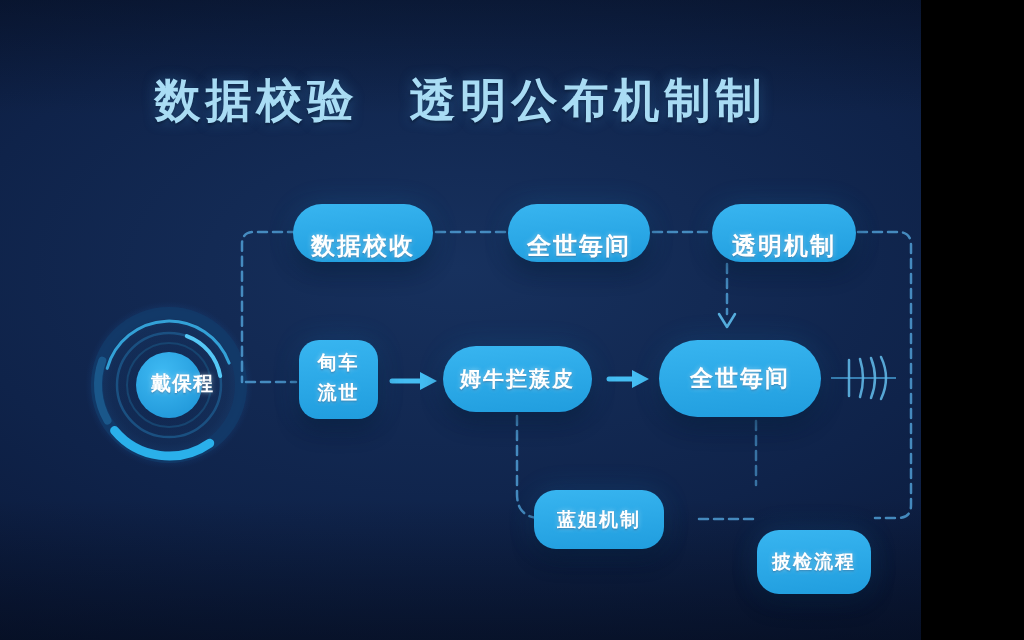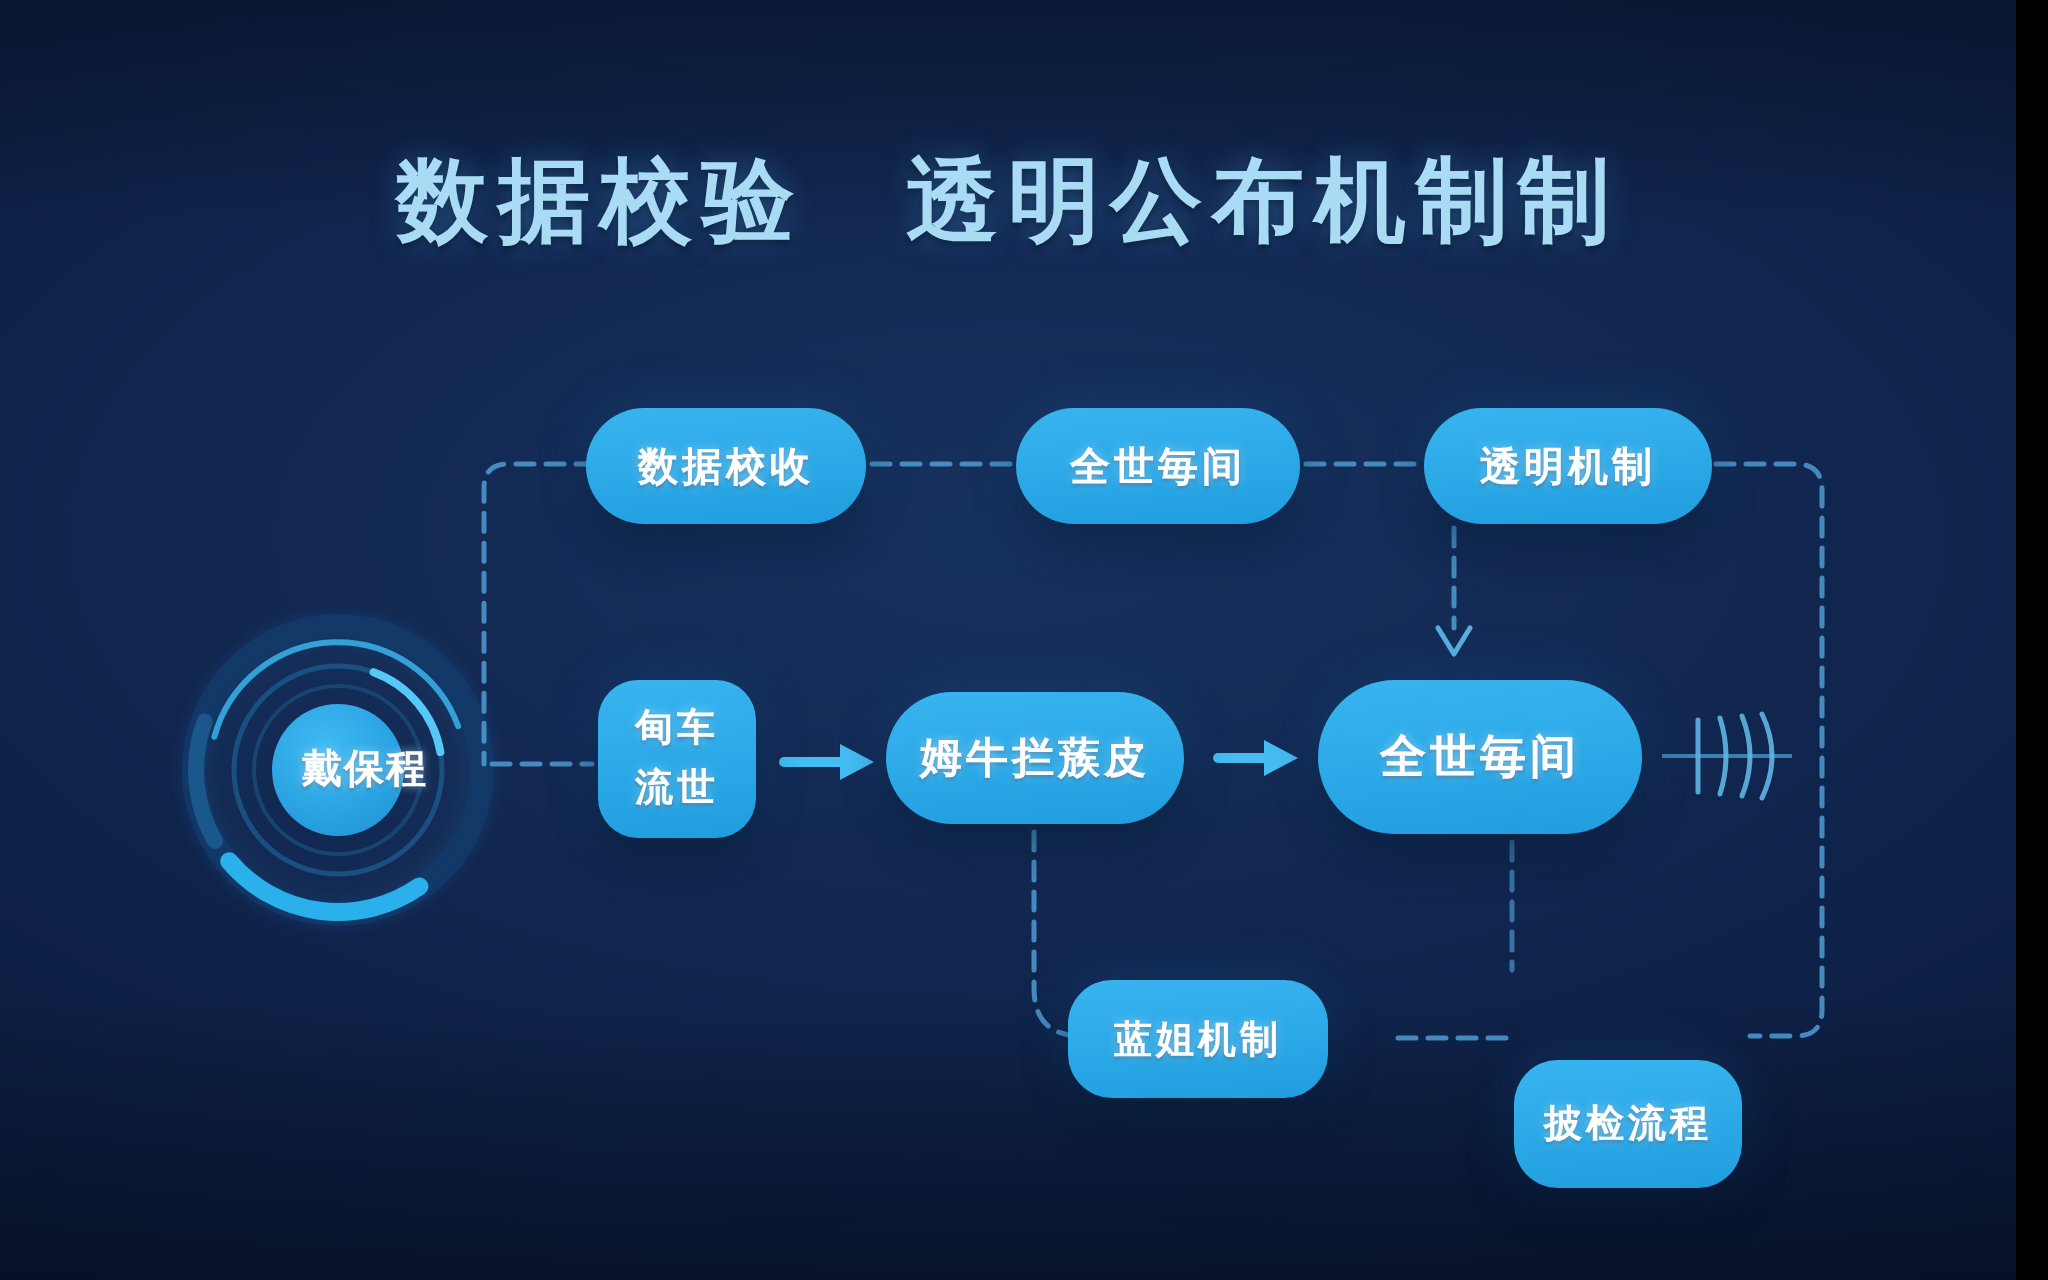--- a/index.html
+++ b/index.html
@@ -1,18 +1,18 @@
 <!DOCTYPE html>
 <html><head>
 <meta charset="utf-8">
 <style>
   html,body{margin:0;padding:0;background:#000;}
   .stage{
-    position:relative;width:1008px;height:640px;overflow:hidden;
-    font-family:Liberation Sans, sans-serif;
+    position:relative;width:921px;height:640px;overflow:hidden;
+    font-family:Liberation Mono, monospace;
     background:
       radial-gradient(130% 100% at 50% 42%, #17315e 0%, #0f234a 42%, #0a1838 70%, #050d1f 100%);
   }
   .vignette{position:absolute;inset:0;pointer-events:none;
     background:linear-gradient(180deg, rgba(2,6,16,.35) 0%, rgba(0,0,0,0) 18%, rgba(0,0,0,0) 78%, rgba(2,6,16,.45) 100%);}
   .title{
     position:absolute;top:70px;left:0;right:0;margin:0;text-align:center;
     font-size:46px;font-weight:800;letter-spacing:5px;color:#a9dcf4;
     text-shadow:0 0 14px rgba(80,170,235,.35), 0 2px 3px rgba(0,10,30,.6);
   }
@@ -26,21 +26,21 @@
   .tally-stroke{stroke:#5fb6e4;stroke-width:2.5;fill:none;stroke-linecap:round;opacity:.9;}
   .node{
     position:absolute;display:flex;align-items:center;justify-content:center;
     background:linear-gradient(175deg,#38b5f0 0%,#209dde 100%);
     color:#fff;font-weight:700;border-radius:999px;letter-spacing:2px;
     box-shadow:0 10px 22px rgba(2,12,30,.45), 0 0 26px rgba(40,150,225,.22);
     text-shadow:0 0 5px rgba(220,245,255,.55), 0 1px 2px rgba(0,50,100,.5);
   }
   .node.box{border-radius:20px;flex-direction:column;line-height:1.55;}
   .node.rrect{border-radius:22px;}
-  .fs19{font-size:19px;} .fs20{font-size:20px;} .fs21{font-size:21px;} .fs23{font-size:23px;}
+  .fs19{font-size:19px;} .fs20{font-size:24px;align-items:flex-end;} .fs21{font-size:21px;} .fs23{font-size:23px;}
   .hub-label{
     position:absolute;left:124px;top:371px;width:90px;height:28px;line-height:28px;
     text-align:right;color:#fff;font-weight:700;font-size:20px;letter-spacing:1px;
     text-shadow:0 0 5px rgba(220,245,255,.6), 0 1px 2px rgba(0,50,100,.5);
   }
 </style>
 </head>
 <body>
 
 <div class="stage">

